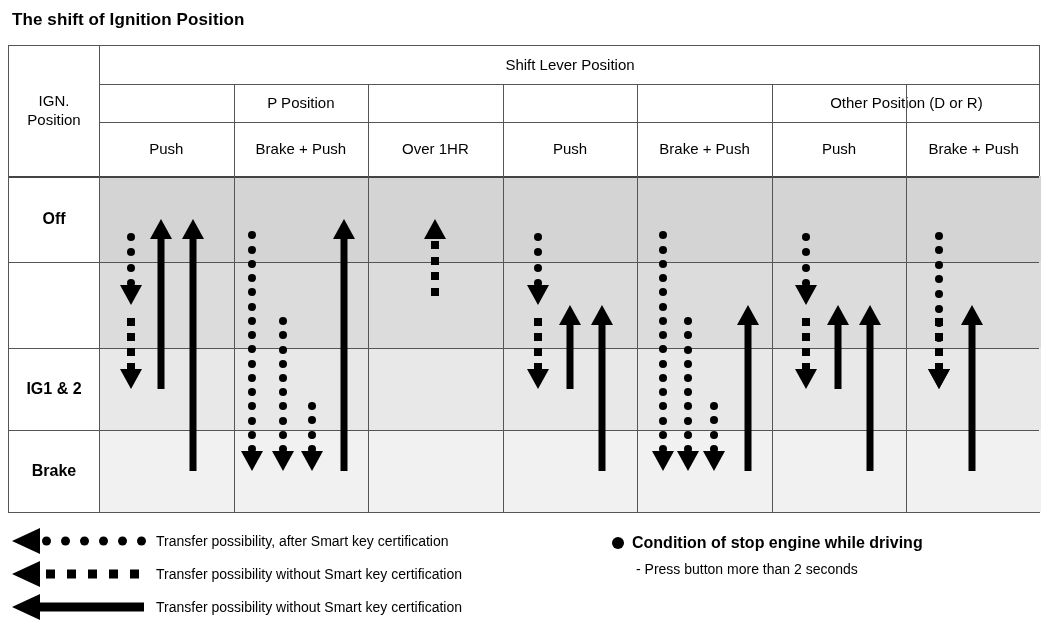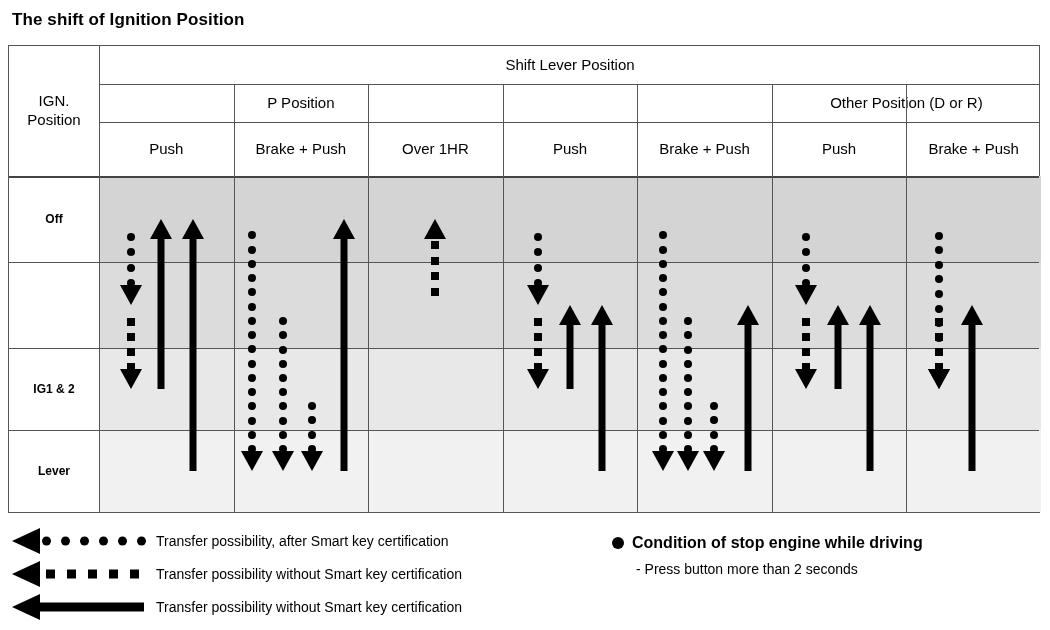--- a/index.html
+++ b/index.html
@@ -28,21 +28,21 @@
   .gline.v{top:0;bottom:0;width:1px;}
   .gline.thick{background:#444;height:2px;}
 
   
   .hcell{
     position:absolute;display:flex;align-items:center;justify-content:center;
     font-size:15px;text-align:center;line-height:1.25;box-sizing:border-box;
   }
   .rowlabel{
     position:absolute;display:flex;align-items:center;justify-content:center;
-    font-size:12px;font-weight:bold;box-sizing:border-box;
+    font-size:16px;font-weight:bold;box-sizing:border-box;
   }
 
   
   .band{position:absolute;}
   .band.off {background:#d4d4d4;}
   .band.acc {background:#dcdcdc;}
   .band.ig  {background:#e8e8e8;}
   .band.start{background:#f1f1f1;}
 
   
@@ -90,21 +90,21 @@
     <div class="hcell" style="left: 628.286px; top: 76px; width: 134.571px; height: 54px;">Brake + Push</div>
     <div class="hcell" style="left: 762.857px; top: 38px; width: 269.143px; height: 38px;">Other Position (D or R)</div>
     <div class="hcell" style="left: 762.857px; top: 76px; width: 134.571px; height: 54px;">Push</div>
     <div class="hcell" style="left: 897.429px; top: 76px; width: 134.571px; height: 54px;">Brake + Push</div>
     <div class="hcell" style="left: 0px; top: 0px; width: 90px; height: 130px; flex-direction: column;">
       <span>IGN.</span>
       <span>Position</span>
     </div>
     <div class="rowlabel" style="left: 0px; top: 130px; width: 90px; height: 86px; background: rgb(255, 255, 255);">Off</div>
     <div class="rowlabel" style="left: 0px; top: 302px; width: 90px; height: 82px; background: rgb(255, 255, 255);">IG1 &amp; 2</div>
-    <div class="rowlabel" style="left: 0px; top: 384px; width: 90px; height: 82px; background: rgb(255, 255, 255);">Lever</div>
+    <div class="rowlabel" style="left: 0px; top: 384px; width: 90px; height: 82px; background: rgb(255, 255, 255);">Brake</div>
     <div class="gline h" style="top: 38px; left: 90px;"></div>
     <div class="gline h" style="top: 76px; left: 90px;"></div>
     <div class="gline h thick" style="top: 130px;"></div>
     <div class="gline h" style="top: 216px;"></div>
     <div class="gline h" style="top: 302px;"></div>
     <div class="gline h" style="top: 384px;"></div>
     <div class="gline v" style="left: 90px;"></div>
     <div class="gline v" style="left: 224.571px; top: 38px;"></div>
     <div class="gline v" style="left: 359.143px; top: 38px;"></div>
     <div class="gline v" style="left: 493.714px; top: 38px;"></div>

